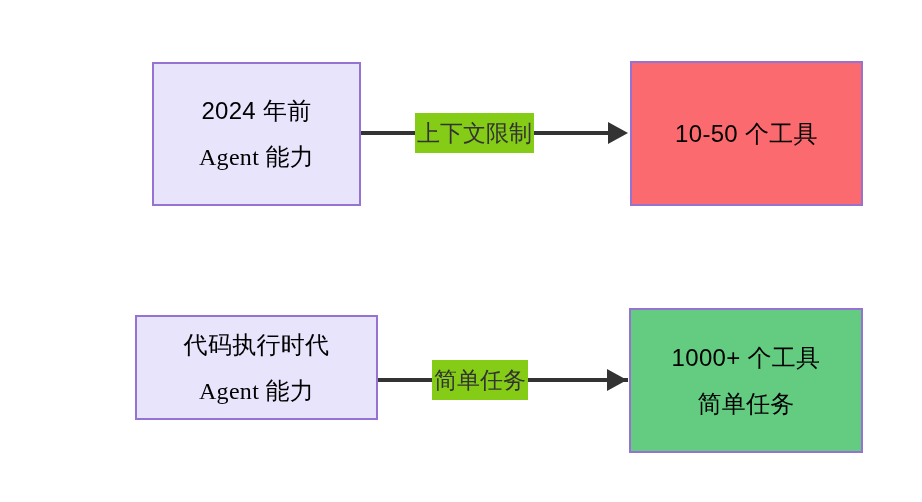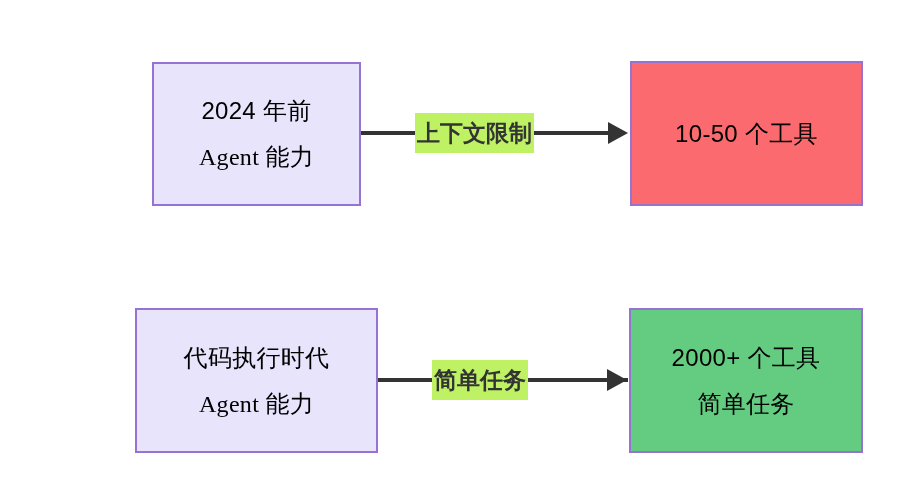--- a/index.html
+++ b/index.html
@@ -43,22 +43,22 @@
 
   #node-pre2024 {
     left: 152px;  top: 62px;
     width: 209px; height: 144px;
   }
   #node-simple {
     left: 630px;  top: 61px;
     width: 233px; height: 145px;
   }
   #node-codeera {
-    left: 135px;  top: 308px;
-    width: 243px; height: 145px;
+    left: 135px;  top: 315px;
+    width: 243px; height: 105px;
   }
   #node-enterprise {
     left: 629px;  top: 308px;
     width: 234px; height: 145px;
   }
 
   
   .edge-line {
     position: absolute;
     height: 4px;
@@ -66,28 +66,27 @@
   }
   .edge-head {
     position: absolute;
     width: 0; height: 0;
     border-top: 11px solid transparent;
     border-bottom: 11px solid transparent;
     border-left: 20px solid #333333;
   }
   .edge-label {
     position: absolute;
-    background: #bef264;
+    background: #84cc16;
     color: #333333;
     font-size: 23px;
     line-height: 38px;
     padding: 1px 2px;
     white-space: nowrap;
     text-align: left;
-    font-weight: bold;
   }
 
   
   #edge-top-line   { left: 361px; top: 131px; width: 249px; }
   #edge-top-head   { left: 608px; top: 122px; }
   #edge-top-label  { left: 415px; top: 113px; }
 
   
   #edge-bottom-line  { left: 378px; top: 378px; width: 250px; }
   #edge-bottom-head  { left: 607px; top: 369px; }
@@ -106,21 +105,21 @@
   <div class="node node-red" id="node-simple">
     <span class="line1">10-50 个工具</span>
   </div>
 
   <div class="node node-lavender" id="node-codeera">
     <span class="line1">代码执行时代</span>
     <span class="line2">Agent 能力</span>
   </div>
 
   <div class="node node-green" id="node-enterprise">
-    <span class="line1">2000+ 个工具</span>
+    <span class="line1">1000+ 个工具</span>
     <span class="line2">简单任务</span>
   </div>
 
   <div class="edge-line" id="edge-top-line"></div>
   <div class="edge-head" id="edge-top-head"></div>
   <div class="edge-label" id="edge-top-label">上下文限制</div>
 
   <div class="edge-line" id="edge-bottom-line"></div>
   <div class="edge-head" id="edge-bottom-head"></div>
   <div class="edge-label" id="edge-bottom-label">简单任务</div>

